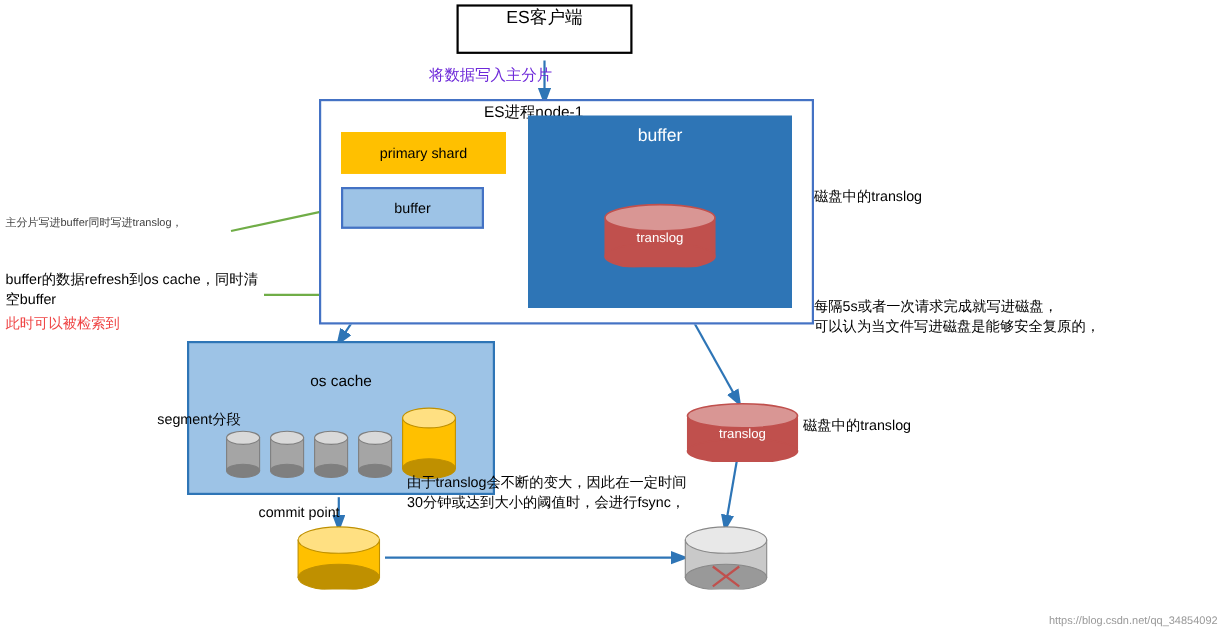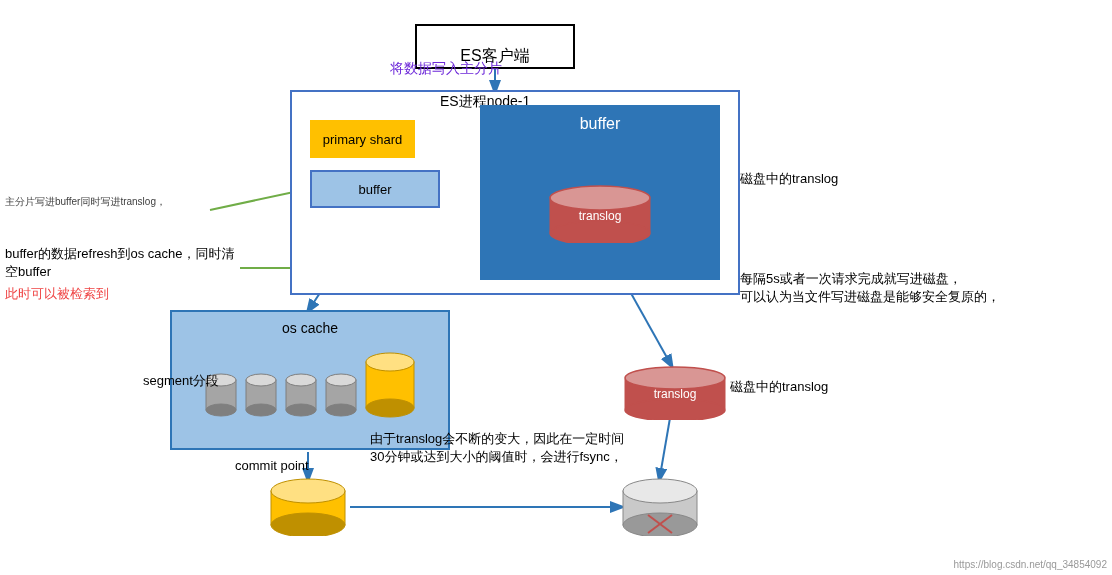--- a/index.html
+++ b/index.html
@@ -12,27 +12,27 @@
       position: relative;
     }
     .diagram-container {
       position: relative;
       width: 1112px;
       height: 575px;
     }
     
     .es-client-box {
       position: absolute;
-      top: 24px;
+      top: 4px;
       left: 415px;
       width: 160px;
       height: 45px;
       border: 2px solid #000;
       display: flex;
-      align-items: flex-end;
+      align-items: flex-start;
       justify-content: center;
       background: #fff;
       font-size: 16px;
     }
     
     
     .label-write-primary {
       position: absolute;
       top: 60px;
       left: 390px;
@@ -54,21 +54,21 @@
       top: 93px;
       left: 440px;
       font-size: 14px;
       color: #000;
     }
     
     .primary-shard-box {
       position: absolute;
       top: 120px;
       left: 310px;
-      width: 105px;
+      width: 150px;
       height: 38px;
       border: 2px solid #ffc000;
       background: #ffc000;
       display: flex;
       align-items: center;
       justify-content: center;
       font-size: 13px;
       color: #000;
     }
     
@@ -117,21 +117,21 @@
       height: 140px;
       border: 2px solid #2e75b6;
       background: #9dc3e6;
       display: flex;
       flex-direction: column;
       align-items: center;
     }
     .os-cache-label {
       font-size: 14px;
       color: #000;
-      margin-top: 8px;
+      margin-top: 26px;
     }
     
     .cylinders-row {
       display: flex;
       align-items: flex-end;
       margin-top: 10px;
       gap: 4px;
     }
     
     .label-primary-writes {

